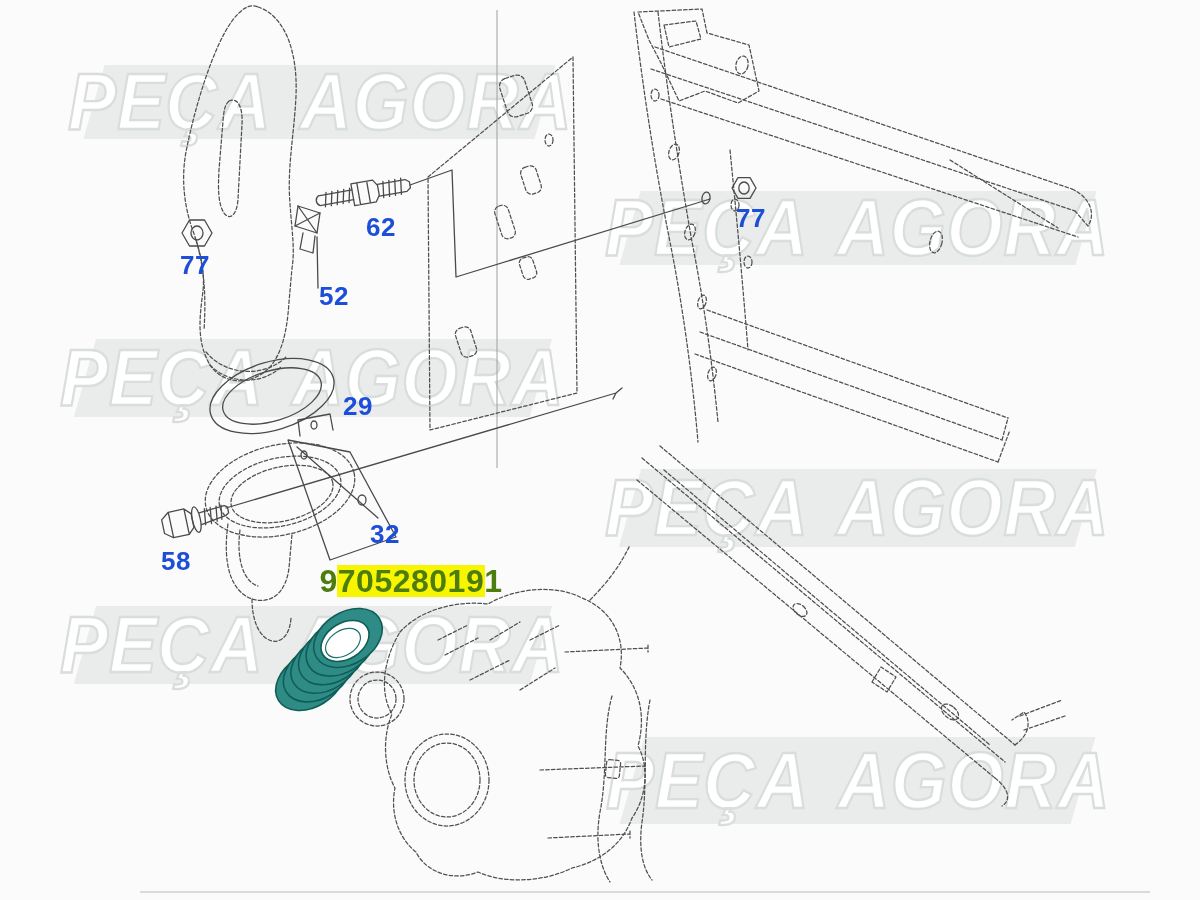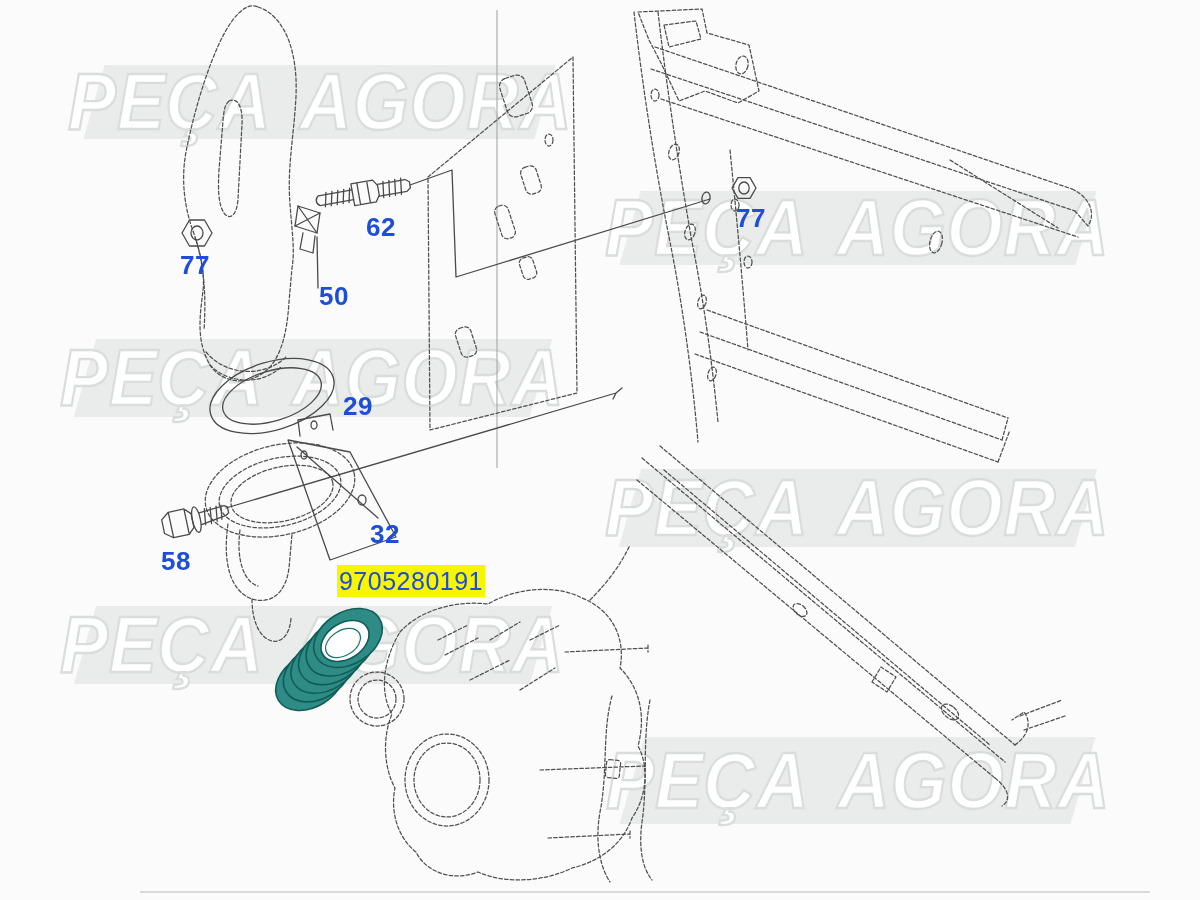--- a/index.html
+++ b/index.html
@@ -21,21 +21,21 @@
   .dot{fill:none;stroke:#4f4f4f;stroke-width:1.25;stroke-linecap:round;stroke-linejoin:round;
     stroke-dasharray:3.5 2.2;}
   .thin{fill:none;stroke:#9aa0a0;stroke-width:1;}
   .teal-ring{fill:#2e8b85;stroke:#105d58;stroke-width:1.6;}
   .teal-bore{fill:#ffffff;stroke:#105d58;stroke-width:1.6;}
   .teal-rim{fill:none;stroke:#1a736d;stroke-width:1.2;}
   
   .plabel{position:absolute;z-index:3;color:#1d4ed8;font-size:26px;font-weight:600;
     letter-spacing:0.5px;}
   #part-badge{position:absolute;z-index:3;display:flex;align-items:center;justify-content:center;
-    background:#f7f500;color:#1d4ed8;font-size:25px;font-weight:400;letter-spacing:0.5px;}
+    background:#f7f500;color:#4d7c0f;font-size:32px;font-weight:700;letter-spacing:0.5px;}
 </style>
 </head>
 <body>
 
 <div id="stage">
 
   <div class="wm" style="left:80px;top:52px;width:480px;height:100px;">
     <div class="wm-band"></div>
     <div class="wm-text">PEÇA AGORA</div>
   </div>
@@ -208,19 +208,19 @@
       <ellipse class="teal-rim" cx="343" cy="643" rx="19" ry="12.5" transform="rotate(-32 343 643)"></ellipse>
     </g>
 
     <line x1="140" y1="892" x2="1150" y2="892" stroke="#d7dbdb" stroke-width="2"></line>
   </svg>
 
   <div id="part-badge" style="left:337px;top:565px;width:148px;height:32px;">9705280191</div>
 
   <div class="plabel" style="left:180px;top:250px;">77</div>
   <div class="plabel" style="left:366px;top:212px;">62</div>
-  <div class="plabel" style="left:319px;top:281px;">50</div>
+  <div class="plabel" style="left:319px;top:281px;">52</div>
   <div class="plabel" style="left:343px;top:391px;">29</div>
   <div class="plabel" style="left:370px;top:519px;">32</div>
   <div class="plabel" style="left:161px;top:546px;">58</div>
   <div class="plabel" style="left:736px;top:203px;">77</div>
 
 </div>
 
 </body></html>

